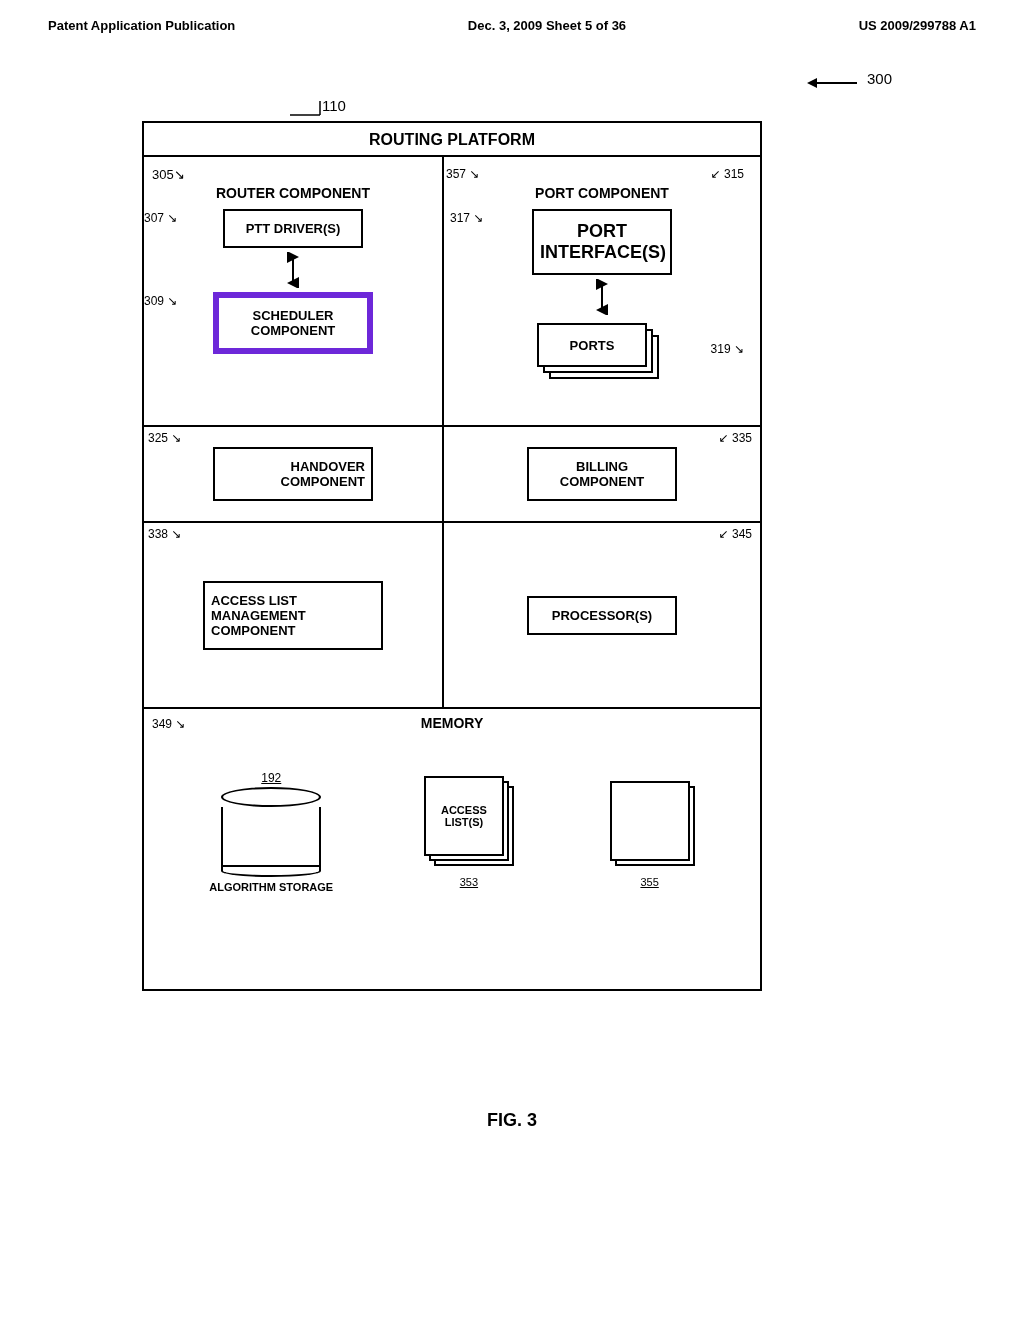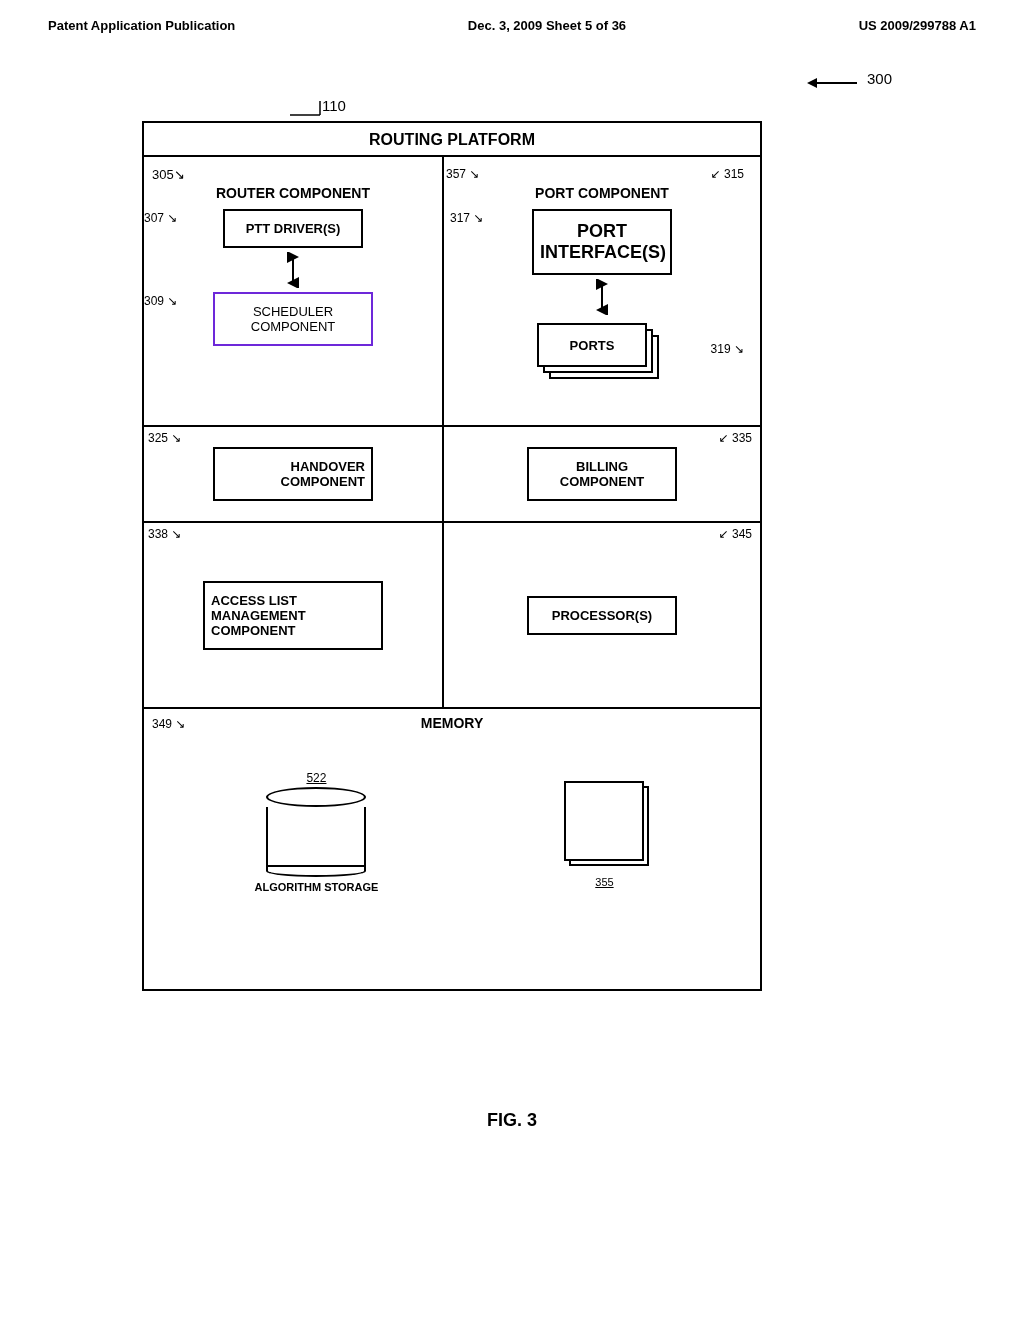--- a/index.html
+++ b/index.html
@@ -52,27 +52,27 @@
       width: 140px;
       margin: 0 auto;
       text-align: center;
       padding: 10px 6px;
       font-size: 13px;
       font-weight: bold;
     }
 
     
     .scheduler-box {
-      border: 2px solid #6d28d9;
+      border: 6px solid #6d28d9;
       width: 160px;
       margin: 4px auto 0 auto;
       text-align: center;
       padding: 10px 6px;
       font-size: 13px;
-      font-weight: normal;
+      font-weight: bold;
     }
 
     .handover-inner {
       border: 2px solid #000;
       width: 160px;
       text-align: right;
       padding: 10px 6px;
       font-size: 13px;
       font-weight: bold;
     }
@@ -401,32 +401,42 @@
         </div>
       </div>
     </div>
 
     <div class="mem-section" style="position:relative;">
       <div style="position:absolute; top:8px; left:8px; font-size:12px;"><span>349</span> ↘</div>
       <div class="memory-title">MEMORY</div>
       <div class="memory-items">
 
         <div class="cylinder">
-          <div class="num-351">522</div>
+          <div class="num-351">192</div>
           <div class="cylinder-top"></div>
           <div class="cylinder-body"></div>
           <div class="cylinder-bottom-cap"></div>
           <div class="cylinder-label">ALGORITHM STORAGE</div>
         </div>
 
-
         <div style="text-align:center;">
           <div class="doc-stack">
             <div class="doc-card"></div>
             <div class="doc-card"></div>
+            <div class="doc-card">
+              <span style="font-size:11px; font-weight:bold; text-align:center;">ACCESS LIST(S)</span>
+            </div>
+          </div>
+          <div class="num-353">353</div>
+        </div>
+
+        <div style="text-align:center;">
+          <div class="doc-stack">
+            <div class="doc-card"></div>
+            <div class="doc-card"></div>
           </div>
           <div class="num-355">355</div>
         </div>
 
       </div>
     </div>
 
   </div>
 
   <div class="fig-label" style="position:absolute; bottom:10px; left:0; right:0; text-align:center;">FIG. 3</div>

